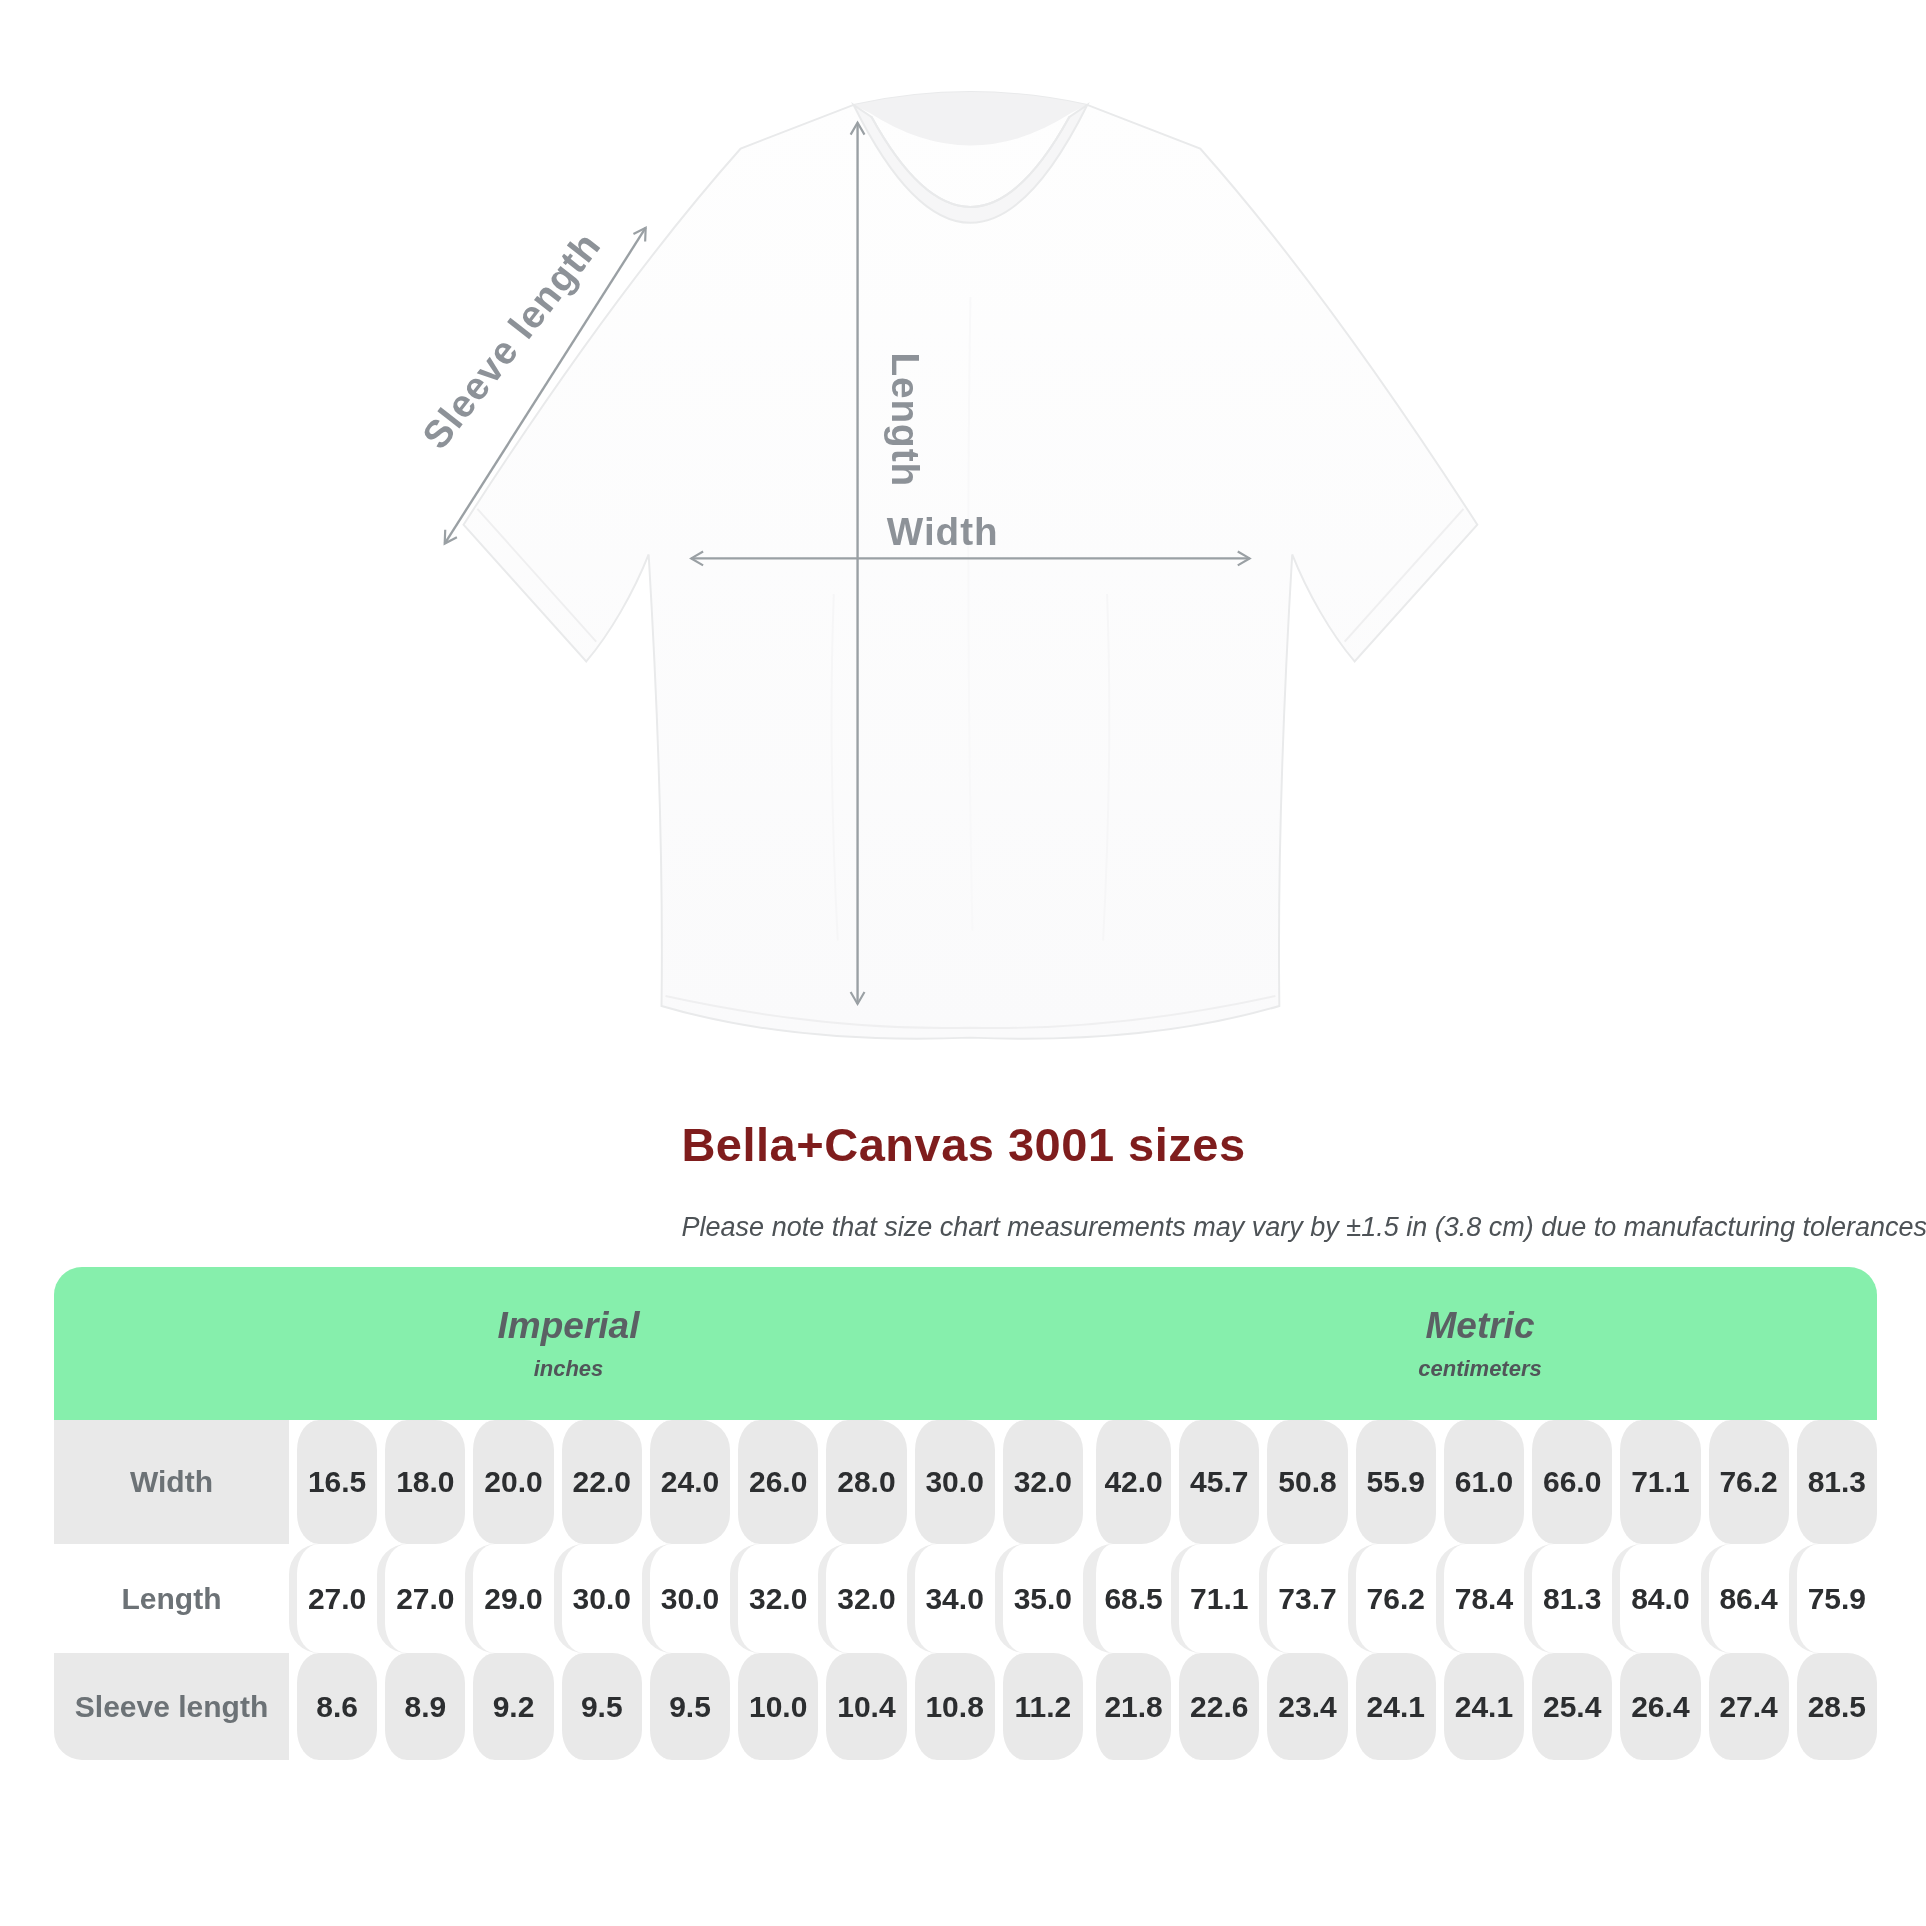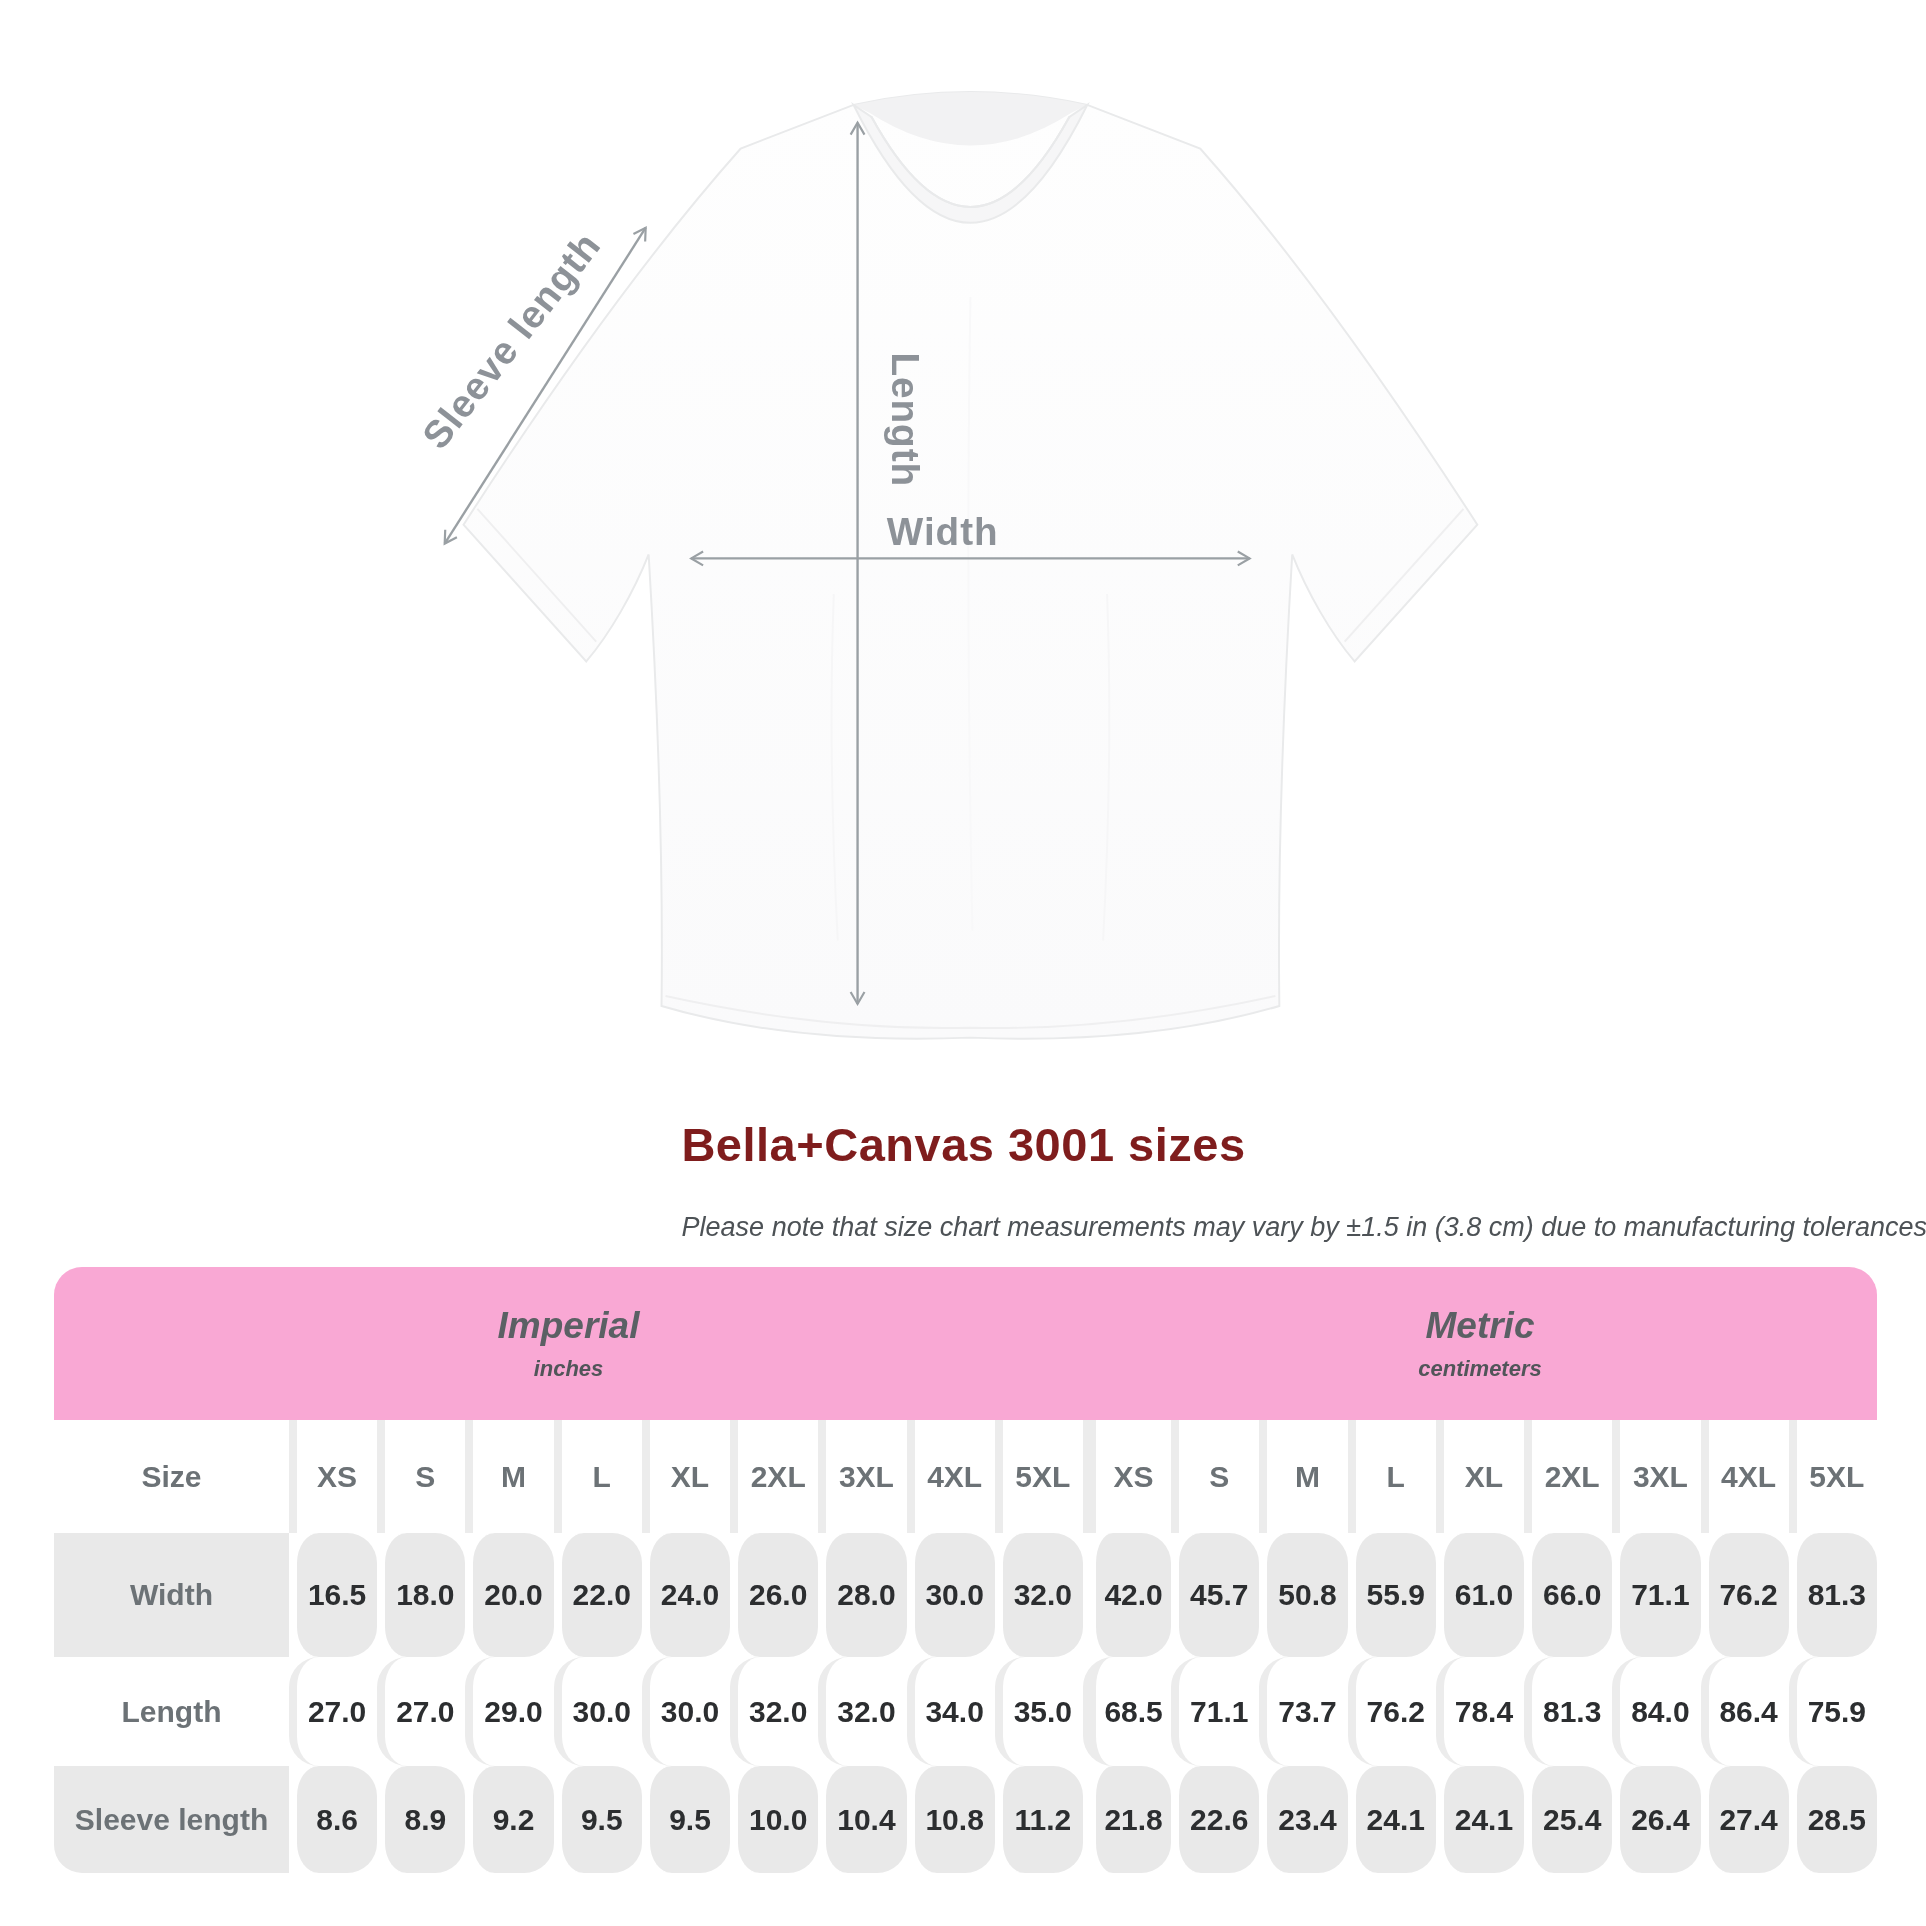--- a/index.html
+++ b/index.html
@@ -27,21 +27,21 @@
     padding:0; margin:0; text-align:center; vertical-align:middle;
     font-size:30px; overflow:hidden; white-space:nowrap;
   }
 
   tr.band-row   { height:153px; }
   tr.size-row   { height:113px; }
   tr.row-width  { height:124px; }
   tr.row-length { height:109px; }
   tr.row-sleeve { height:107px; }
 
-  th.band { background:#f9a8d4; }
+  th.band { background:#86efac; }
   th.band-left  { border-top-left-radius:28px; }
   th.band-right { border-top-right-radius:28px; }
   .band-title { font-size:37px; font-weight:bold; font-style:italic; color:#5b6064; line-height:1; }
   .band-unit  { font-size:22px; font-style:italic; color:#515559; line-height:1; margin-top:14px; }
 
   tr.r-white > th, tr.r-white > td { background:#ffffff; }
   tr.r-gray  > th, tr.r-gray  > td { background:#e9e9e9; }
 
   tr.r-white > *:not(:first-child) { border-left:8px solid #ececec; }
   tr.r-gray  > *:not(:first-child) { border-left:8px solid #ffffff; }
@@ -129,41 +129,20 @@
       <th class="band band-left" colspan="10">
         <div class="band-title">Imperial</div>
         <div class="band-unit">inches</div>
       </th>
       <th class="band band-right" colspan="9">
         <div class="band-title">Metric</div>
         <div class="band-unit">centimeters</div>
       </th>
     </tr>
 
-    <tr class="size-row r-white">
-      <th class="row-label">Size</th>
-      <th class="col-head">XS</th>
-      <th class="col-head">S</th>
-      <th class="col-head">M</th>
-      <th class="col-head">L</th>
-      <th class="col-head">XL</th>
-      <th class="col-head">2XL</th>
-      <th class="col-head">3XL</th>
-      <th class="col-head">4XL</th>
-      <th class="col-head">5XL</th>
-      <th class="col-head metric-start">XS</th>
-      <th class="col-head">S</th>
-      <th class="col-head">M</th>
-      <th class="col-head">L</th>
-      <th class="col-head">XL</th>
-      <th class="col-head">2XL</th>
-      <th class="col-head">3XL</th>
-      <th class="col-head">4XL</th>
-      <th class="col-head">5XL</th>
-    </tr>
 
     <tr class="row-width r-gray">
       <th class="row-label">Width</th>
       <td class="val">16.5</td>
       <td class="val">18.0</td>
       <td class="val">20.0</td>
       <td class="val">22.0</td>
       <td class="val">24.0</td>
       <td class="val">26.0</td>
       <td class="val">28.0</td>

